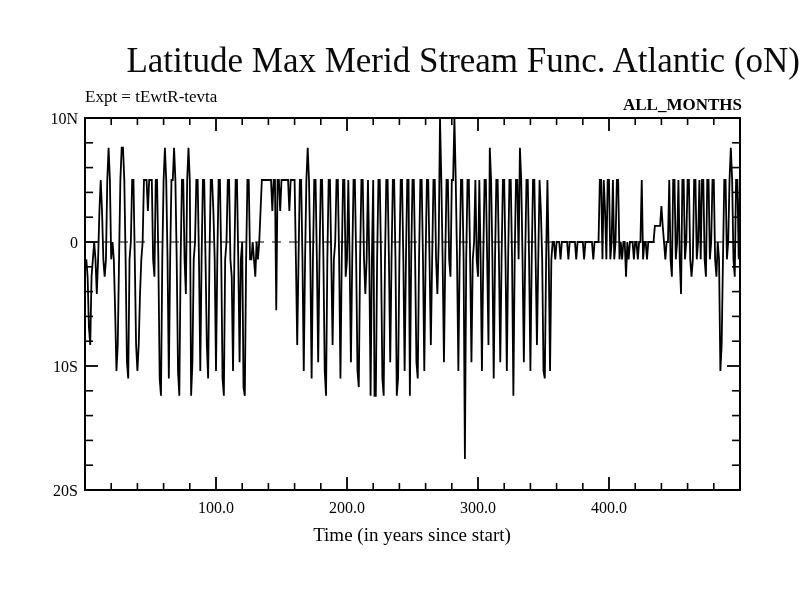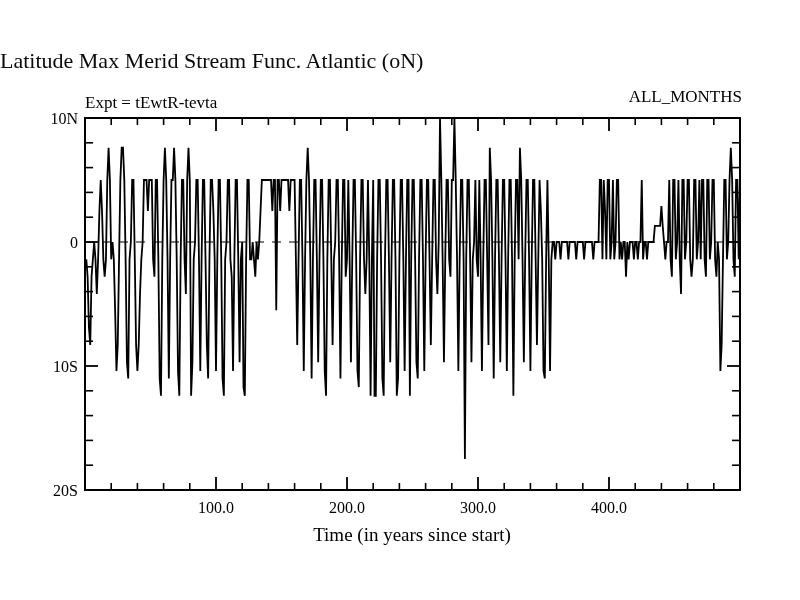--- a/index.html
+++ b/index.html
@@ -1,23 +1,23 @@
 <!DOCTYPE html>
 <html><head>
 <meta charset="utf-8">
 <style>
   html,body{margin:0;padding:0;background:#ffffff;}
   .page{position:relative;width:800px;height:600px;background:#ffffff;overflow:hidden;
         font-family:"Liberation Serif","DejaVu Serif",serif;color:#000;}
-  .title{position:absolute;top:43px;left:0;right:0;text-align:left;
-         font-size:22px;line-height:36px;white-space:nowrap;color:#0a0a0a;}
+  .title{position:absolute;top:43px;left:0;right:0;text-align:right;
+         font-size:35px;line-height:36px;white-space:nowrap;color:#0a0a0a;}
   .subs{position:absolute;top:87px;left:85px;width:657px;height:20px;font-size:17px;}
-  .sub-left{position:absolute;left:0;top:0;white-space:nowrap;margin-top:6px;}
+  .sub-left{position:absolute;left:0;top:0;white-space:nowrap;}
   .sub-center{position:absolute;left:50%;top:0;transform:translateX(-50%);white-space:nowrap;}
-  .sub-right{position:absolute;right:0;top:0;white-space:nowrap;}
+  .sub-right{position:absolute;right:0;top:8px;white-space:nowrap;font-weight:bold;}
   svg.plot{position:absolute;top:0;left:0;}
   svg.plot text{font-family:"Liberation Serif","DejaVu Serif",serif;fill:#000;}
   .xlabel{font-size:19px;}
 </style>
 </head>
 <body>
 
 <div class="page">
   <div class="title">Latitude Max Merid Stream Func. Atlantic (oN)</div>
   <div class="subs">

